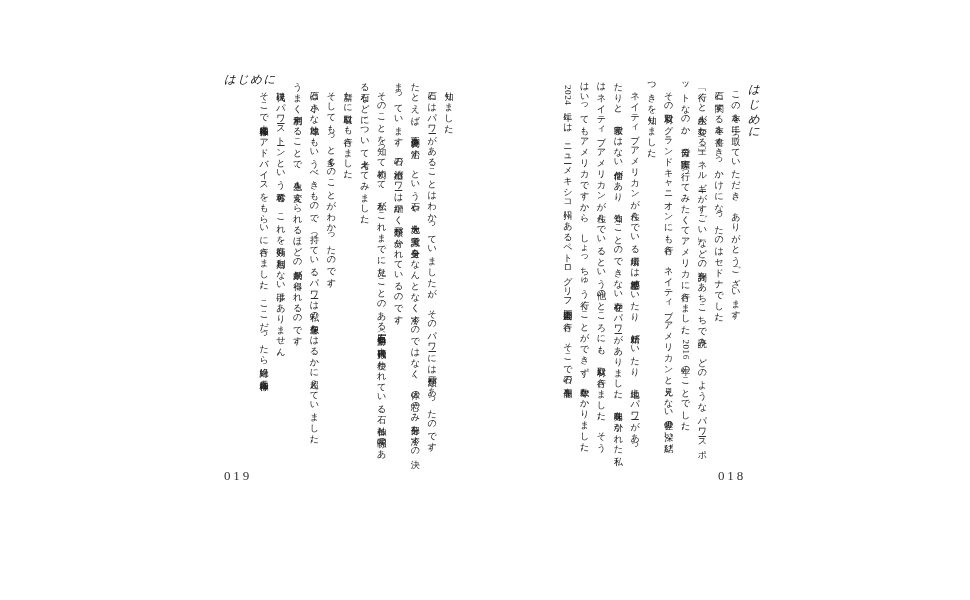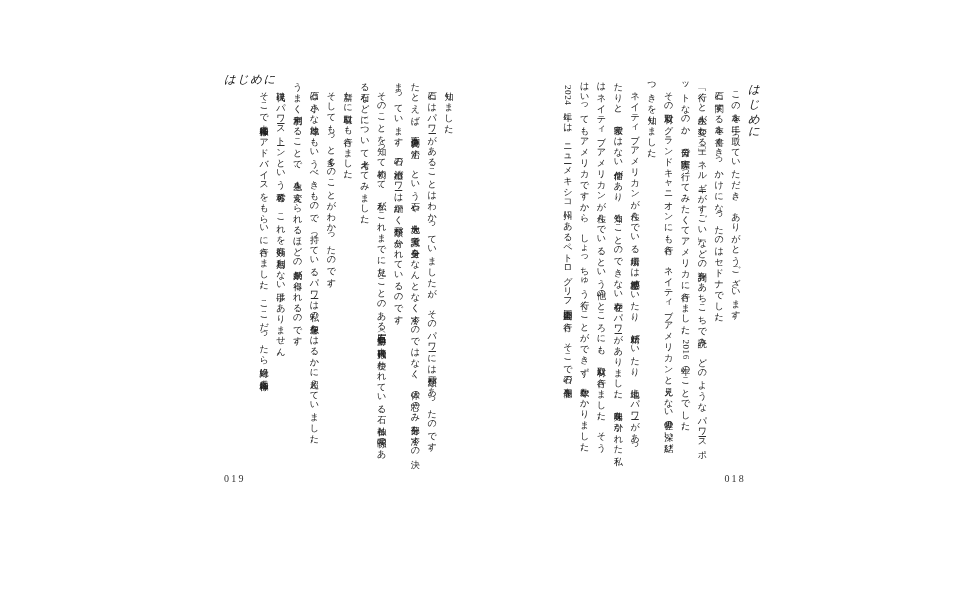--- a/index.html
+++ b/index.html
@@ -88,21 +88,21 @@
   }
   .body-block p {
     margin: 0;
     padding: 0;
     text-indent: 1em;
   }
 
   .folio {
     position: absolute;
     bottom: 116px;
-    font-size: 10px;
+    font-size: 13px;
     letter-spacing: 0.22em;
     color: #333;
     font-family: "Liberation Serif", "DejaVu Serif", serif;
   }
   .folio-left {
     left: 44px;
   }
   .folio-right {
     right: 44px;
   }

